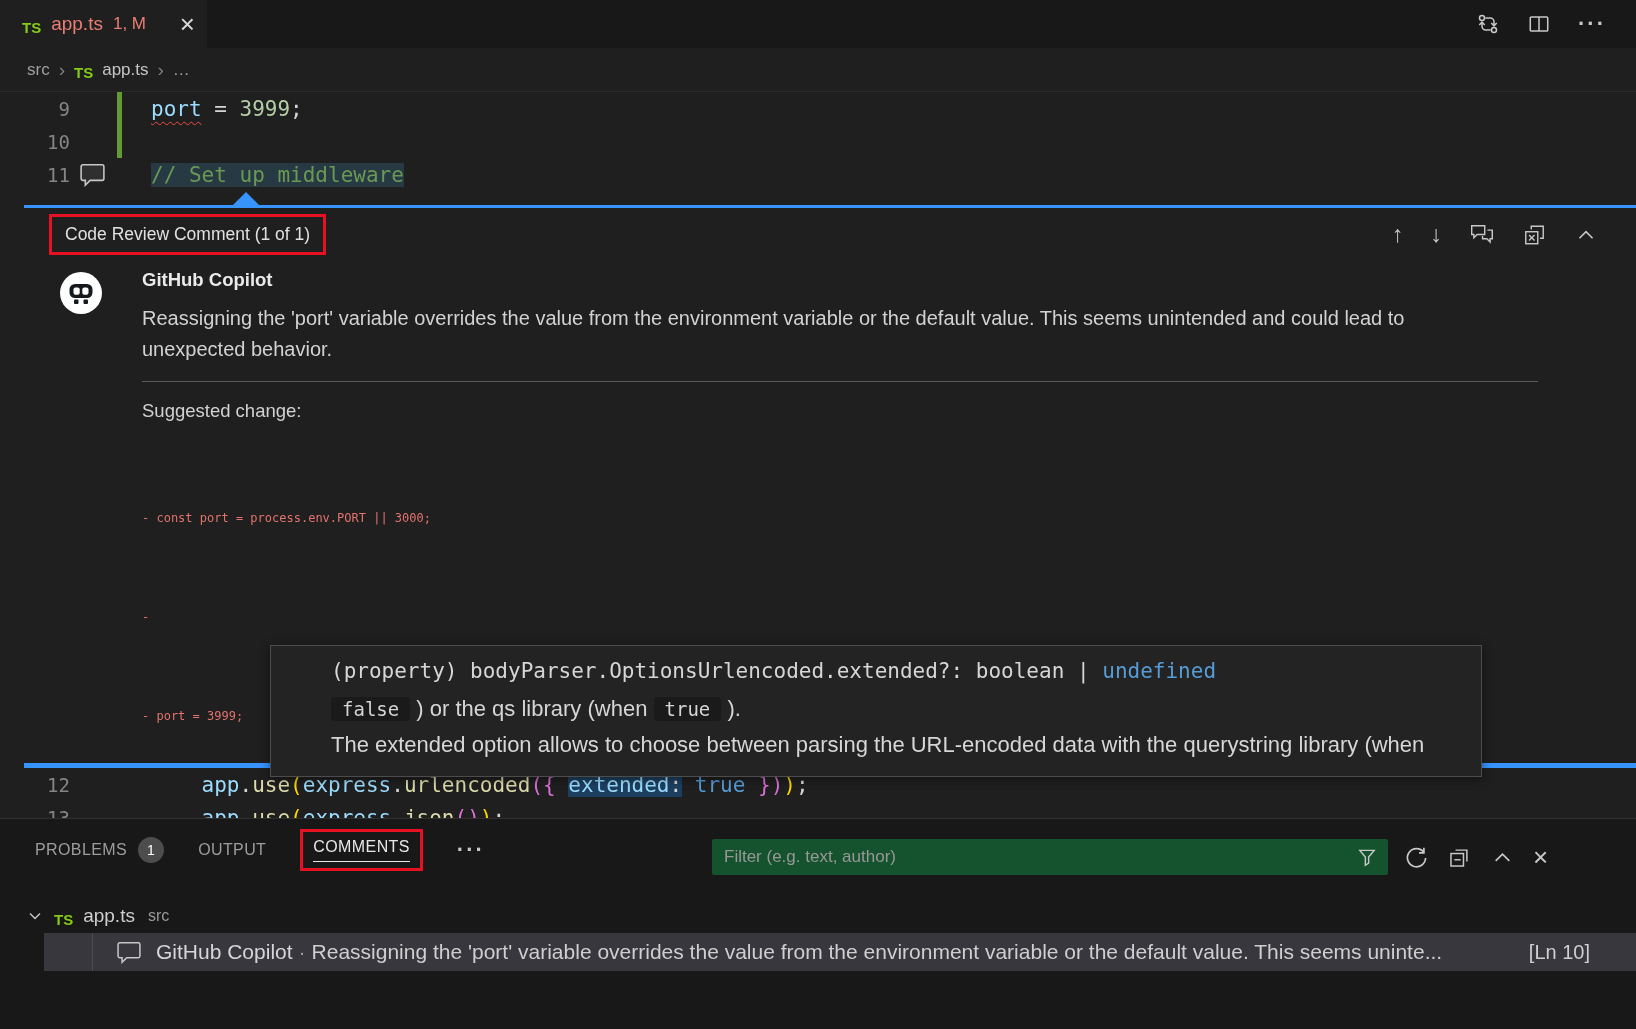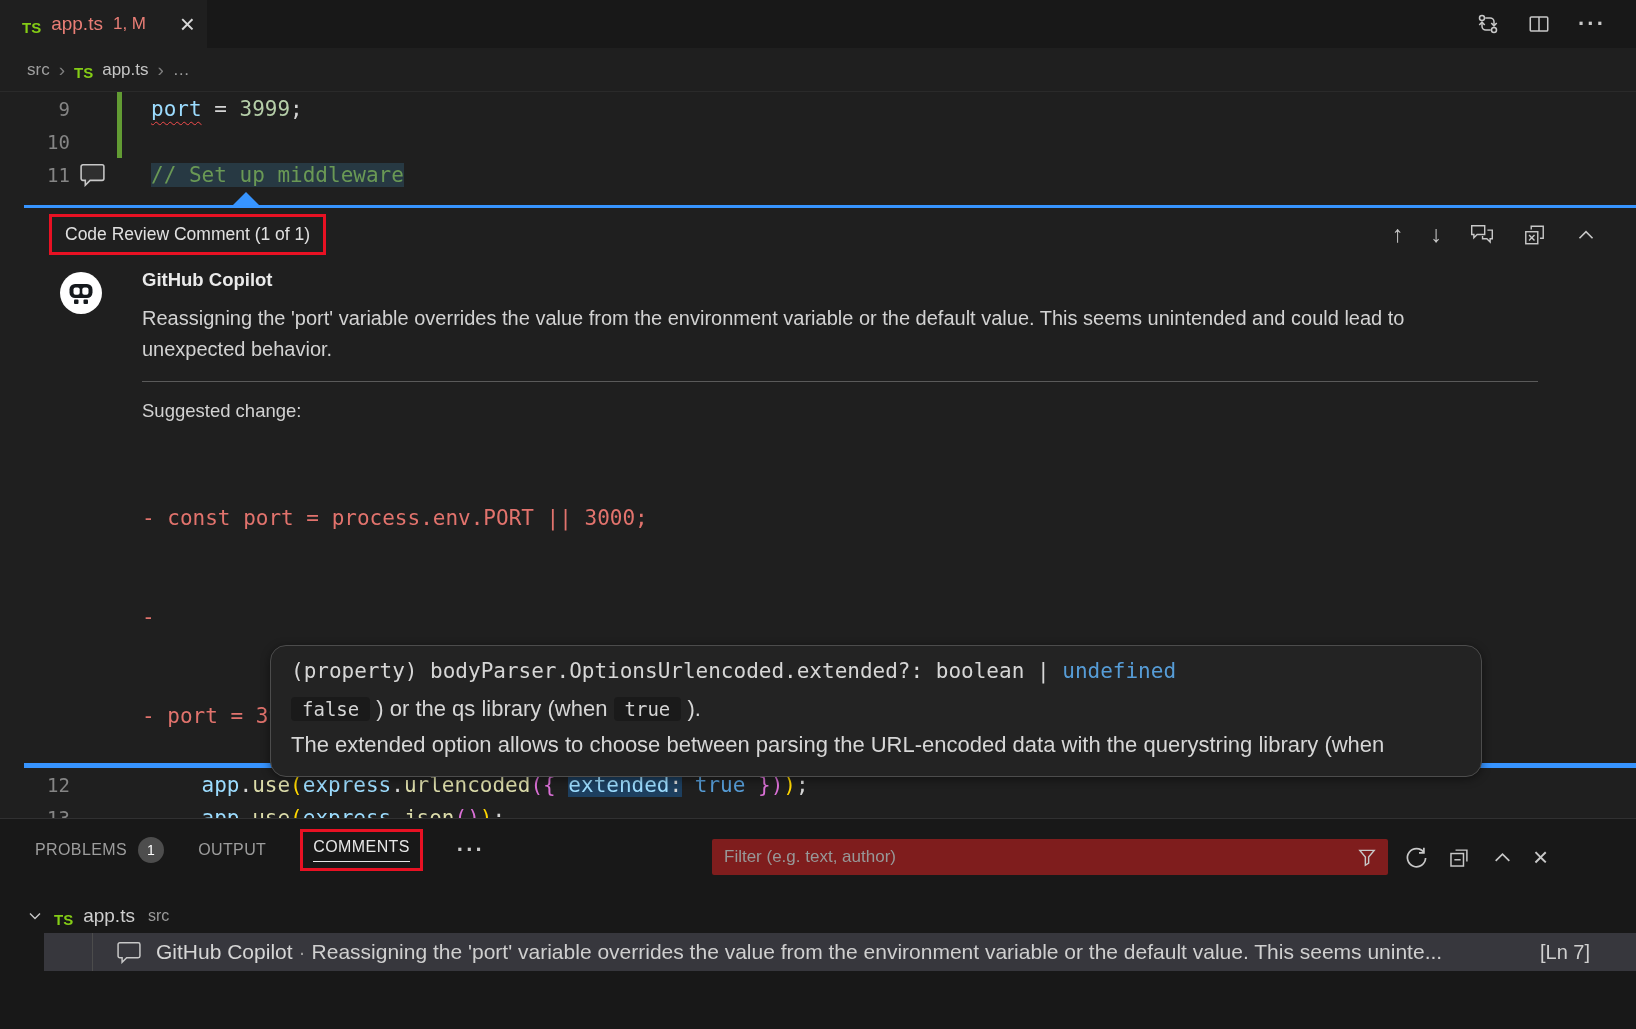--- a/index.html
+++ b/index.html
@@ -55,26 +55,26 @@
   .cw-header{display:flex;align-items:center;padding:6px 20px 0 25px;}
   .annotation{border:3px solid #e81123;}
   .cw-title-box{padding:7px 13px;font-size:17.5px;color:#e0e0e0;}
   .cw-icons{margin-left:auto;display:flex;gap:27px;align-items:center;padding-right:18px;}
   .nav-arrow{font-size:23px;color:#c8c8c8;}
   .avatar{position:absolute;left:36px;top:64px;width:42px;height:42px;}
   .cw-author{font-weight:bold;font-size:18.5px;color:#eaeaea;margin:14px 0 0 118px;}
   .cw-body{margin:12px 96px 0 118px;font-size:20px;line-height:31px;color:#d2d2d2;}
   .cw-hr{border:none;border-top:1px solid #5a5a5a;margin:16px 98px 0 118px;}
   .cw-sub{margin:18px 0 0 118px;font-size:18.5px;color:#d2d2d2;}
-  .cw-diff{margin:14px 0 0 118px;font-family:"DejaVu Sans Mono",monospace;font-size:21px;line-height:33px;white-space:pre;}
+  .cw-diff{margin:14px 0 0 118px;font-family:"DejaVu Sans Mono",monospace;font-size:12px;line-height:33px;white-space:pre;}
   .diff-del{color:#e2736d;}
 
   
   .tooltip{position:absolute;left:270px;top:645px;width:1212px;z-index:40;background:#232323;
-    border:1px solid #4c4c4c;border-radius:16px;box-shadow:0 2px 10px rgba(0,0,0,0.45);}
+    border:1px solid #4c4c4c;border-radius:0;box-shadow:0 2px 10px rgba(0,0,0,0.45);padding-left:40px;}
   .tt-sig{padding:13px 20px 5px;font-family:"DejaVu Sans Mono",monospace;font-size:21px;white-space:pre;}
   .tk-sig{color:#d6d6d6;}
   .tk-sigkw{color:#569cd6;}
   .tt-body{padding:3px 20px 14px;font-size:22px;line-height:35px;color:#d6d6d6;}
   .tt-line{white-space:pre-wrap;}
   .tk-txt{color:#d6d6d6;}
   .tk-chip{font-family:"DejaVu Sans Mono",monospace;background:#1a1a1a;color:#d4d4d4;
     padding:1px 11px;border-radius:4px;font-size:19px;}
 
   .clip13{height:17px;overflow:hidden;}
@@ -82,21 +82,21 @@
   
   .panel{height:211px;background:#181818;border-top:1px solid #303031;position:relative;}
   .panel-tabs{display:flex;align-items:center;gap:34px;padding-left:35px;height:62px;
     font-size:16px;color:#9d9d9d;letter-spacing:0.4px;}
   .ptab{display:flex;align-items:center;gap:11px;cursor:pointer;}
   .badge{background:#4d4d4d;color:#ffffff;border-radius:50%;width:26px;height:26px;display:flex;
     align-items:center;justify-content:center;font-size:14px;}
   .comments-box{padding:6px 10px;}
   .ptab-active{color:#e7e7e7;}
   .ptab-active .ptab-label{border-bottom:1.5px solid #e7e7e7;padding-bottom:5px;}
-  .filter-wrap{position:absolute;left:712px;top:20px;width:676px;height:36px;background:#7f1d1d;
+  .filter-wrap{position:absolute;left:712px;top:20px;width:676px;height:36px;background:#14532d;
     border-radius:2px;display:flex;align-items:center;}
   .filter-input{flex:1;background:transparent;border:none;outline:none;color:#cfcfcf;
     font-size:17px;padding:0 44px 0 12px;font-family:"Liberation Sans",sans-serif;}
   .filter-input::placeholder{color:#989898;}
   .funnel-ico{position:absolute;right:10px;top:7px;}
   .panel-icons{position:absolute;left:1404px;top:20px;height:36px;display:flex;gap:18px;align-items:center;}
   .panel-close{font-size:26px;color:#c8c8c8;line-height:22px;}
 
   .tree-row1{margin-top:20px;height:30px;display:flex;align-items:center;gap:10px;padding-left:26px;}
   .tr1-name{color:#cfcfcf;font-size:19px;}
@@ -308,21 +308,21 @@
     </div>
 
     <div class="tree-row2">
       <div class="indent-guide"></div>
       <svg width="26" height="23" viewBox="0 0 22 20" fill="none" stroke="#c8c8c8" stroke-width="1.3">
         <path d="M3 1.5 h16 a1.5 1.5 0 0 1 1.5 1.5 v10 a1.5 1.5 0 0 1 -1.5 1.5 h-10 l-4 4 v-4 h-2 a1.5 1.5 0 0 1 -1.5 -1.5 v-10 a1.5 1.5 0 0 1 1.5 -1.5 z"></path>
       </svg>
       <div class="row2-text">
         <span class="row2-author">GitHub Copilot</span><span class="row2-sep">·</span><span>Reassigning the 'port' variable overrides the value from the environment variable or the default value. This seems uninte...</span>
       </div>
-      <span class="line-ref">[Ln 7]</span>
+      <span class="line-ref">[Ln 10]</span>
     </div>
   </div>
 
   <div class="tooltip">
     <div class="tt-sig"><span class="tk-sig">(property) bodyParser.OptionsUrlencoded.extended?: boolean | </span><span class="tk-sigkw">undefined</span></div>
     <div class="tt-body">
       <div class="tt-line"><span class="tk-chip">false</span><span class="tk-txt"> ) or the qs library (when </span><span class="tk-chip">true</span><span class="tk-txt"> ).</span></div>
       <div class="tt-line"><span class="tk-txt">The extended option allows to choose between parsing the URL-encoded data with the querystring library (when</span></div>
     </div>
   </div>

